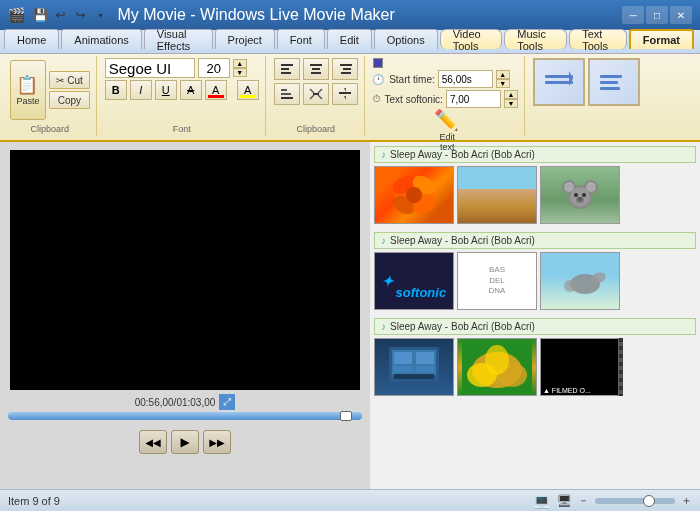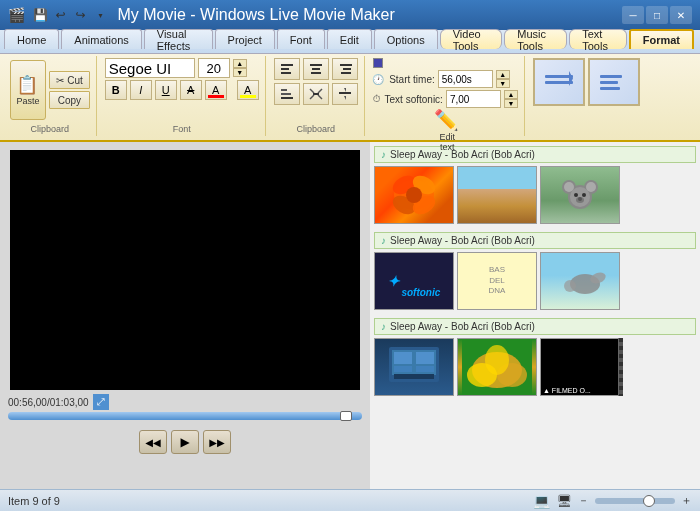--- a/index.html
+++ b/index.html
@@ -246,21 +246,21 @@
     .timeline-area {
       width: 100%;
       margin-top: 4px;
     }
     .time-display {
       text-align: right;
       font-size: 10px;
       color: #333;
       margin-bottom: 2px;
       display: flex;
-      justify-content: flex-start;
+      justify-content: center;
       align-items: center;
       gap: 4px;
     }
     .timeline-bar {
       width: 100%;
       height: 8px;
       background: linear-gradient(to bottom, #a0c8f0, #5090d0);
       border-radius: 4px;
       position: relative;
       margin-bottom: 4px;
@@ -656,26 +656,26 @@
     <div class="story-group">
       <div class="story-label">
         <span class="music-icon">♪</span>
         <span>Sleep Away - Bob Acri (Bob Acri)</span>
       </div>
       <div class="thumbnails">
         <div class="thumb">
           <div class="thumb-inner" style="background: #1a1a3e; display:flex; align-items:center; justify-content:center;">
             <div class="softonic-logo">
               <span style="color:#00aaff; font-size:14px;">✦</span>
-              <span style="color:#00aaff; font-style:italic; font-size:10px; font-weight:bold;margin-top:23px;">softonic</span>
+              <span style="color:#00aaff; font-style:italic; font-size:13px; font-weight:bold;margin-top:23px;">softonic</span>
             </div>
           </div>
         </div>
         <div class="thumb">
-          <div class="thumb-inner" style="background:#fef9c3; display:flex; flex-direction:column; align-items:center; justify-content:center;">
+          <div class="thumb-inner" style="background:#ffffff; display:flex; flex-direction:column; align-items:center; justify-content:center;">
             <div class="dna-text">
               <div>BAS</div>
               <div>DEL</div>
               <div>DNA</div>
             </div>
           </div>
         </div>
         <div class="thumb">
           <div class="thumb-inner" style="background: linear-gradient(to bottom, #87ceeb 40%, #d8f0d8 100%);">
             <svg width="60" height="50" viewBox="0 0 60 50">

